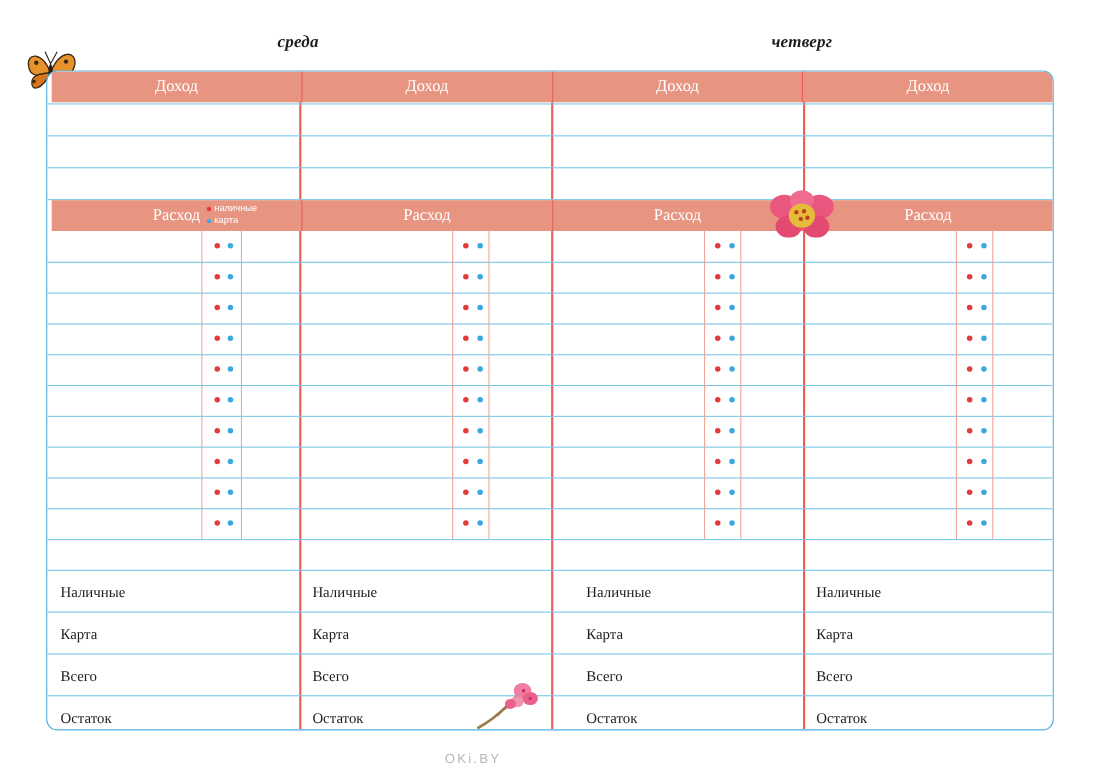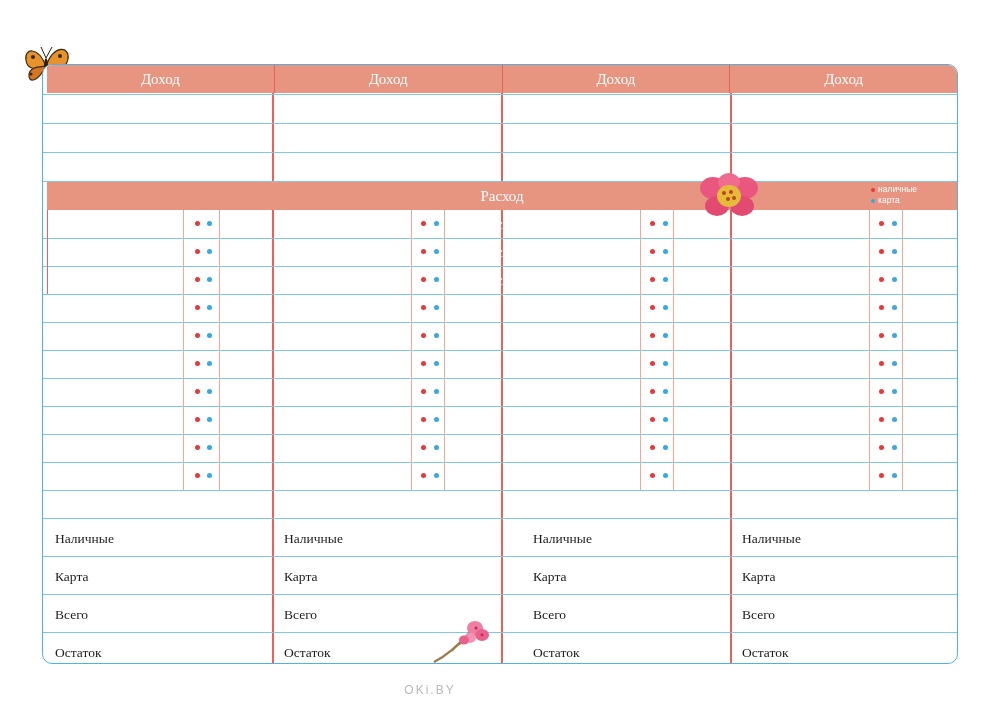--- a/index.html
+++ b/index.html
@@ -153,20 +153,22 @@
     letter-spacing: 2px;
     color: #b9b9b9;
   }
 </style>
 </head>
 <body>
 
 <div class="page">
 
   <div class="day-headers">
+    <div class="day-header">среда</div>
+    <div class="day-header">четверг</div>
   </div>
 
   <div class="deco" style="left:20px; top:40px; width:54px; height:50px;">
     <svg width="54" height="50" viewBox="0 0 54 50">
       <g>
         <path d="M26 26 C18 6, 4 8, 6 20 C7 30, 16 30, 26 26 Z" fill="#e8922c" stroke="#3a2a12" stroke-width="1.2"></path>
         <path d="M26 26 C34 4, 50 6, 48 19 C46 30, 36 30, 26 26 Z" fill="#e8922c" stroke="#3a2a12" stroke-width="1.2"></path>
         <path d="M26 26 C18 42, 8 44, 9 34 C10 27, 19 27, 26 26 Z" fill="#d8761f" stroke="#3a2a12" stroke-width="1.2"></path>
         <path d="M26 26 C34 44, 46 44, 44 33 C43 26, 33 27, 26 26 Z" fill="#d8761f" stroke="#3a2a12" stroke-width="1.2"></path>
         <circle cx="13" cy="17" r="2" fill="#3a2a12"></circle>
@@ -209,21 +211,21 @@
       <div class="hrule" style="top:567px;"></div>
     </div>
 
     <div class="band" style="top:0; height:28px;">
       <div class="cell">Доход</div>
       <div class="cell">Доход</div>
       <div class="cell">Доход</div>
       <div class="cell">Доход</div>
     </div>
 
-    <div class="band" style="top:117px; height:28px;flex-direction:column;">
+    <div class="band" style="top:117px; height:28px;">
       <div class="cell">
         <span>Расход</span>
         <span class="legend">
           <div><span class="dot dot-cash"></span><span>наличные</span></div>
           <div><span class="dot dot-card"></span><span>карта</span></div>
         </span>
       </div>
       <div class="cell">Расход</div>
       <div class="cell">Расход</div>
       <div class="cell">Расход</div>

